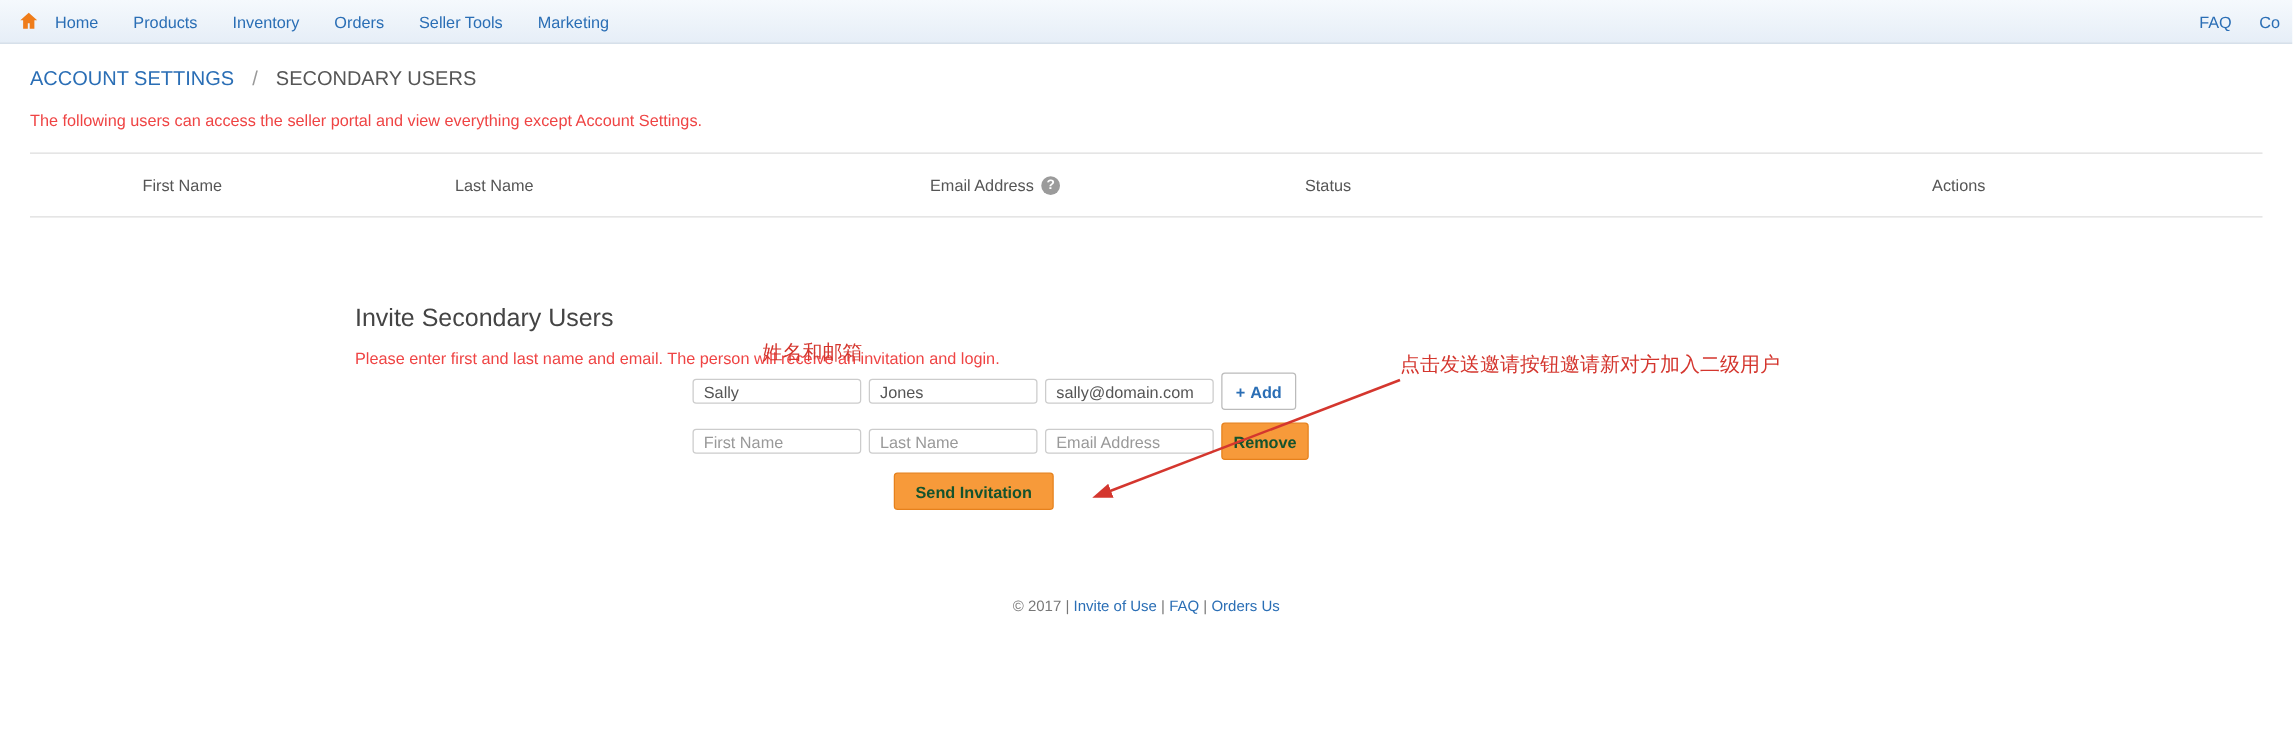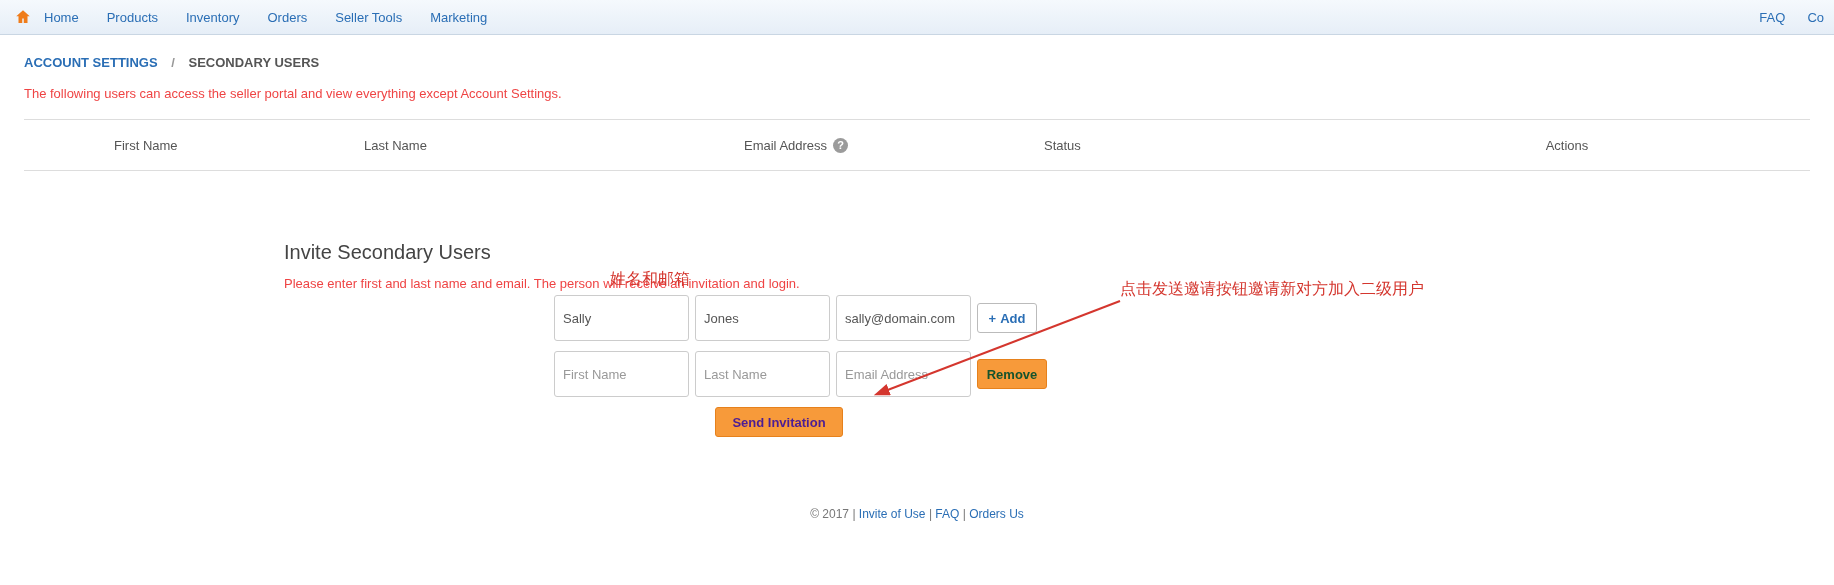--- a/index.html
+++ b/index.html
@@ -30,23 +30,22 @@
     cursor: pointer;
     font-size: 13px;
   }
   .topnav .spacer { flex: 1; }
   .topnav .nav-right { display: flex; gap: 22px; color:#2a6eb5; }
   .topnav .nav-right span { cursor:pointer; }
 
   
   .breadcrumb {
     padding: 20px 24px 10px 24px;
-    font-size: 13px;
+    font-size: 16px;
     color: #555;
-    font-weight: bold;
   }
   .breadcrumb .bc-link { color:#2a6eb5; text-transform: uppercase; cursor:pointer; }
   .breadcrumb .bc-sep { margin: 0 10px; color:#999; }
   .breadcrumb .bc-current { color:#555; text-transform: uppercase; }
 
   .description {
     padding: 6px 24px 18px 24px;
     color: #ef4444;
     font-size: 13px;
   }
@@ -79,21 +78,21 @@
     padding: 0 24px 40px 24px;
     position: relative;
   }
   .invite-inner { margin-left: 260px; width: 900px; }
   .invite-title { font-size: 20px; color:#444; margin-bottom: 12px; }
   .invite-desc { color:#ef4444; font-size:13px; margin-bottom: 4px; }
 
   .form-rows { margin-left: 270px; }
   .form-row { display:flex; gap:6px; margin-bottom:10px; align-items:center; }
   .form-row input {
-    height: 46px;
+    height: 20px;
     border: 1px solid #ccc;
     border-radius: 3px;
     padding: 0 8px;
     font-size: 13px;
     color:#555;
   }
   .form-row input::placeholder { color:#999; }
   .in-first { width: 135px; }
   .in-last  { width: 135px; }
   .in-email { width: 135px; }
@@ -109,21 +108,21 @@
   .btn-add {
     background:#fff; border:1px solid #bbb; color:#2a6eb5; font-weight:bold;
     width: 60px;
   }
   .btn-add .plus { color:#2a6eb5; margin-right:4px; font-weight:bold; }
   .btn-remove {
     background:#f79a3a; border:1px solid #e6811c; color:#14532d; font-weight:bold;
     width: 70px;
   }
   .btn-send {
-    background:#f79a3a; border:1px solid #e6811c; color:#4c1d95; font-weight:bold;
+    background:#f79a3a; border:1px solid #e6811c; color:#14532d; font-weight:bold;
     padding: 0 16px;
   }
   .send-row { display:flex; justify-content:center; margin-top:10px; margin-left: -180px;}
 
   
   .annot {
     position:absolute; color:#d4362e; font-size:16px; font-family: "SimSun","宋体",serif;
     pointer-events:none;
   }
   .annot1 { left: 610px; top: 28px; }

